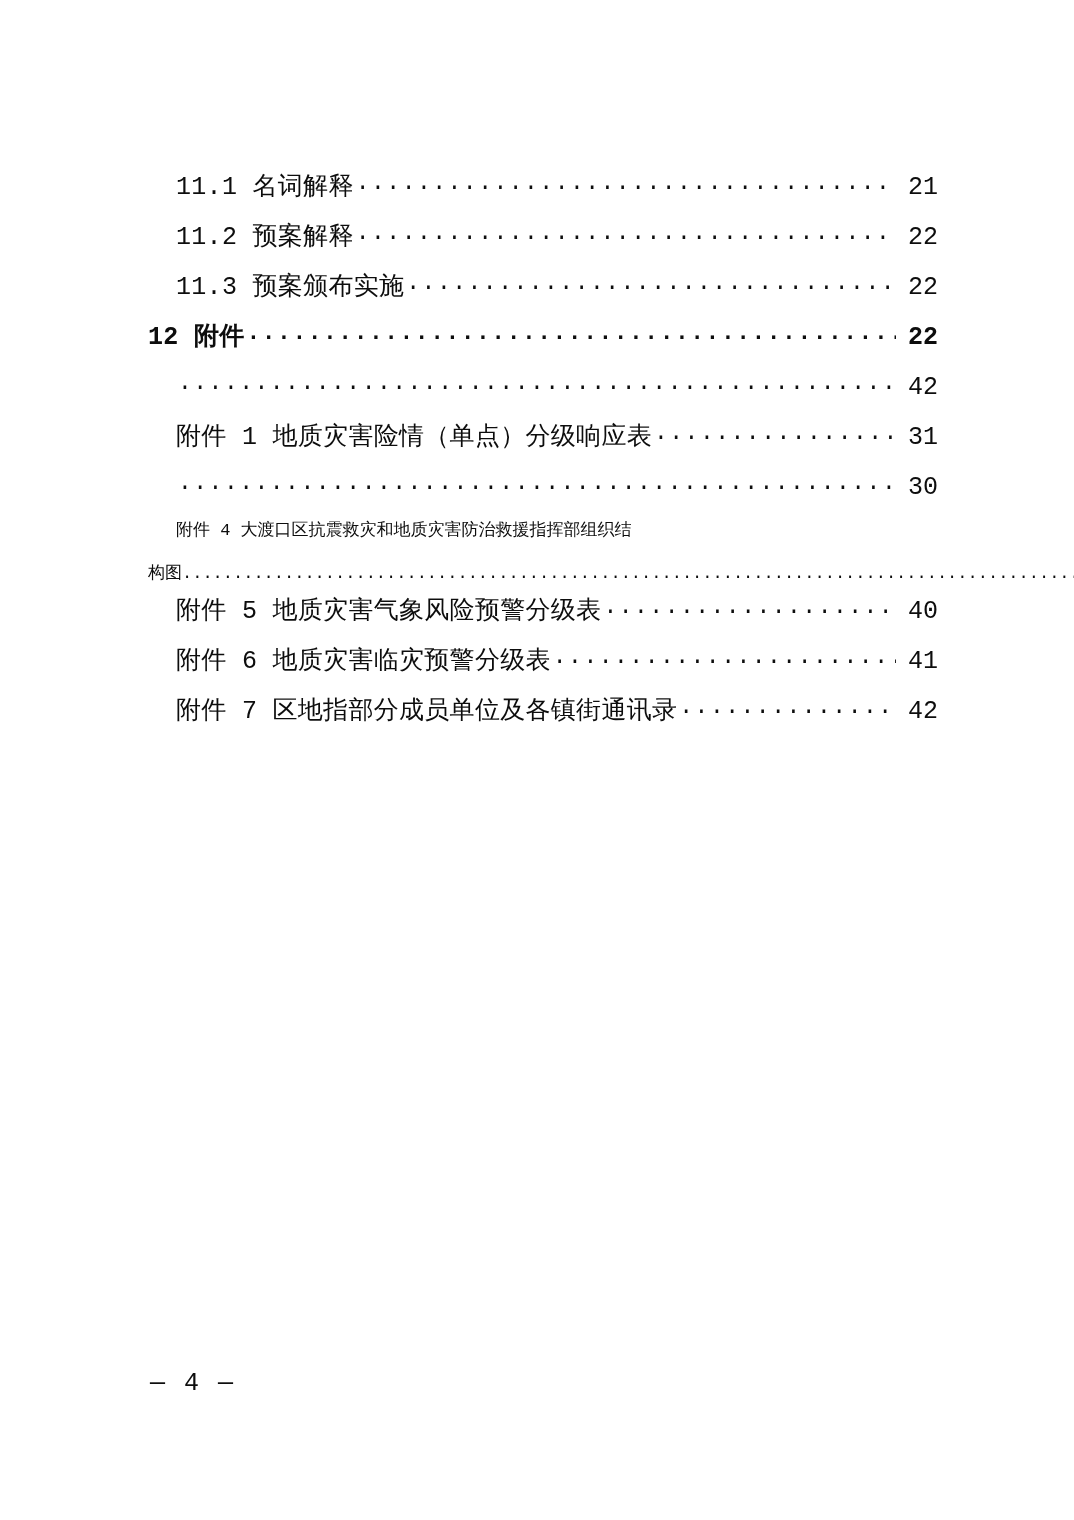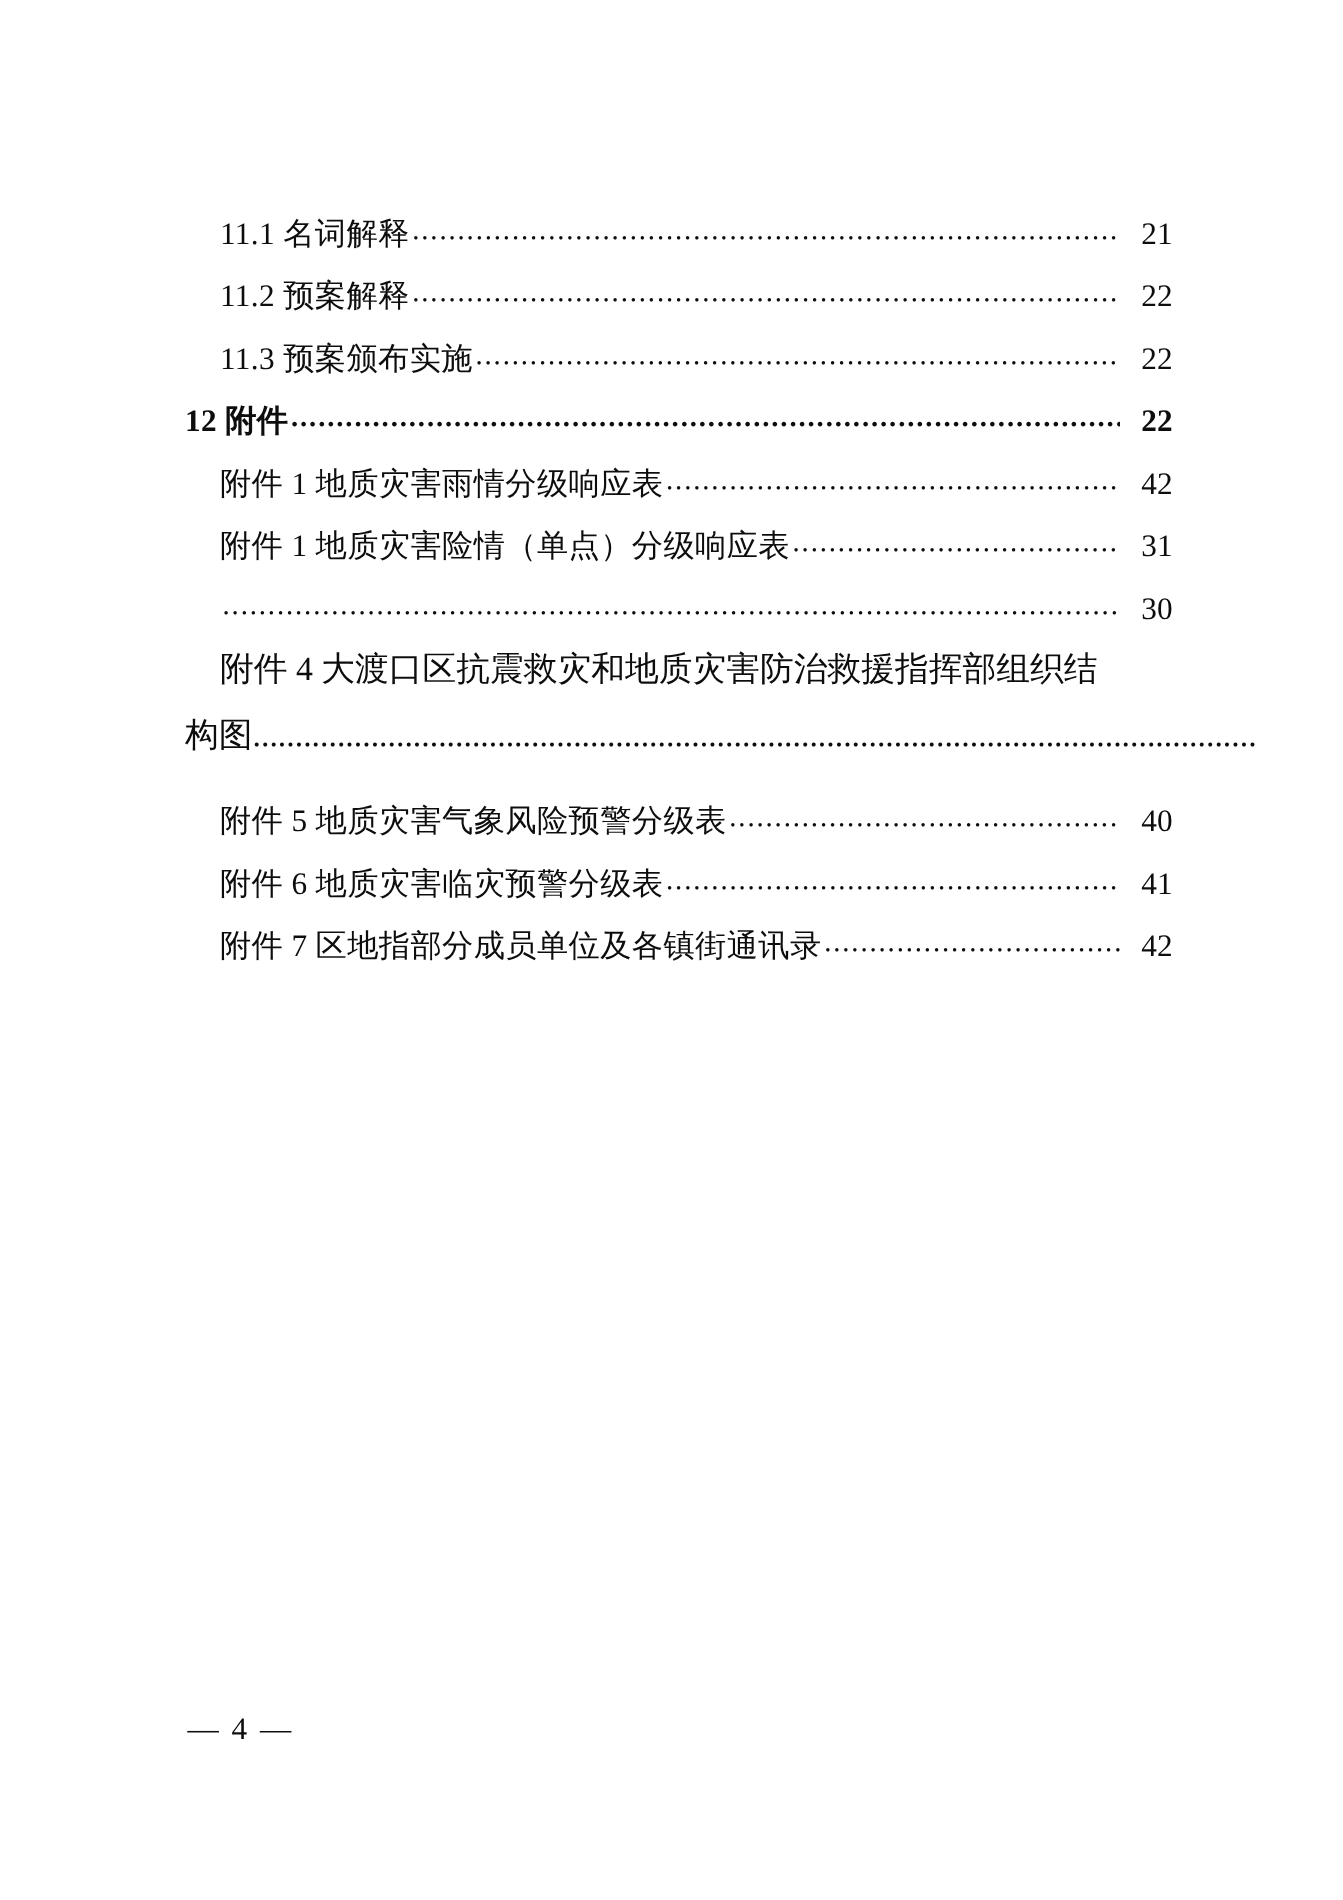--- a/index.html
+++ b/index.html
@@ -5,21 +5,21 @@
   html, body {
     margin: 0;
     padding: 0;
     background: #ffffff;
   }
   .page {
     position: relative;
     width: 1074px;
     height: 1520px;
     background: #ffffff;
-    font-family: Liberation Serif, serif;
+    font-family: Liberation Mono, monospace;
     color: #0d0d0d;
     overflow: hidden;
   }
   .toc {
     position: absolute;
     left: 148px;
     top: 172px;
     width: 790px;
   }
   .toc-entry {
@@ -45,23 +45,23 @@
   }
   .toc-entry .page-num {
     flex: 0 0 auto;
     text-align: right;
     min-width: 40px;
   }
   .indent-1 { padding-left: 28px; }
   .indent-0 { padding-left: 0px; }
   .bold { font-weight: bold; }
   .wrap-entry {
-    font-size: 27px;
+    font-size: 17px;
     line-height: 1.0;
-    margin-bottom: 40px;
+    margin-bottom: 14px;
     white-space: nowrap;
   }
   .wrap-line-1 {
     padding-left: 28px;
     margin-bottom: 26px;
   }
   .wrap-line-2 {
     display: flex;
     align-items: center;
     padding-left: 0px;
@@ -99,21 +99,20 @@
       <span class="page-num">22</span>
     </div>
 
     <div class="toc-entry indent-0 bold">
       <span class="label">12 附件</span>
       <span class="dots">.......................................................................................................................</span>
       <span class="page-num">22</span>
     </div>
 
     <div class="toc-entry indent-1">
-      <span class="label">附件 1 地质灾害雨情分级响应表</span>
       <span class="dots">.......................................................................................................................</span>
       <span class="page-num">42</span>
     </div>
 
     <div class="toc-entry indent-1">
       <span class="label">附件 1 地质灾害险情（单点）分级响应表</span>
       <span class="dots">.......................................................................................................................</span>
       <span class="page-num">31</span>
     </div>
 

